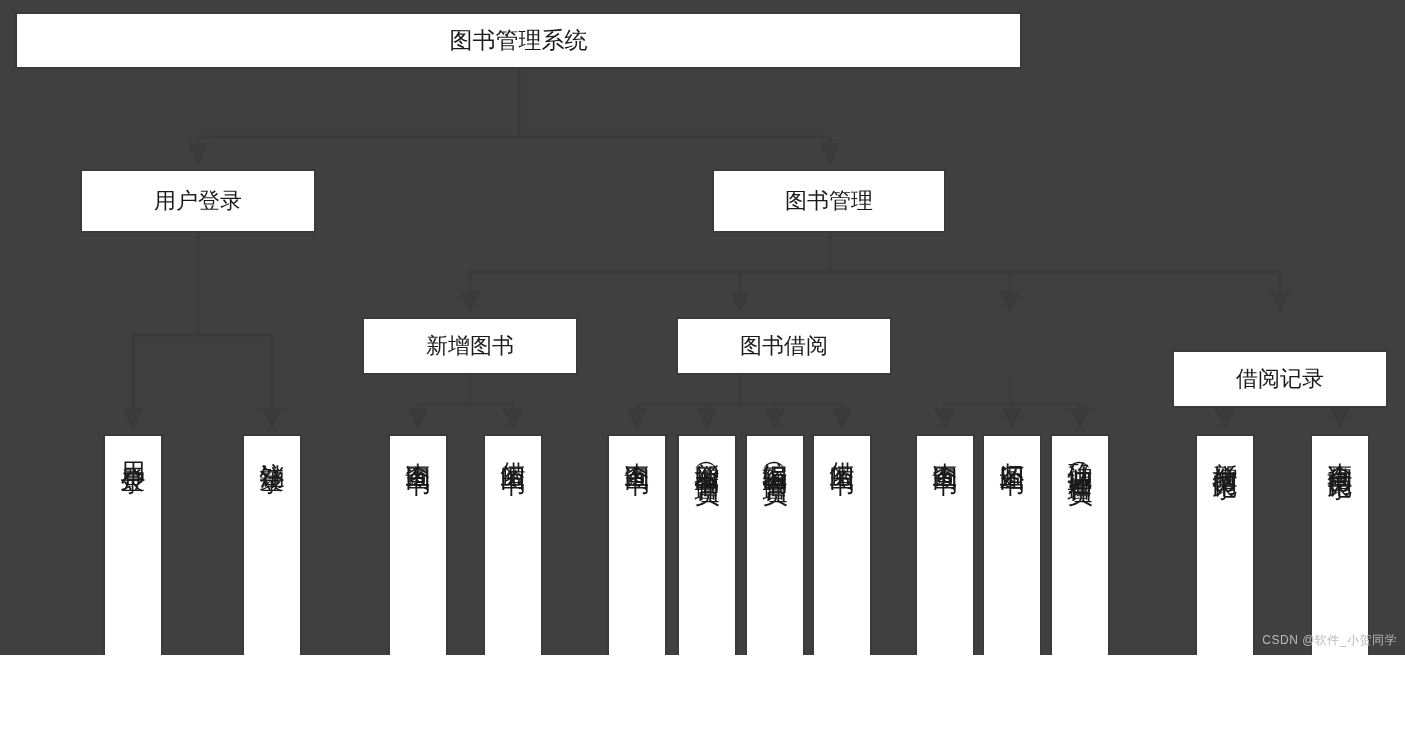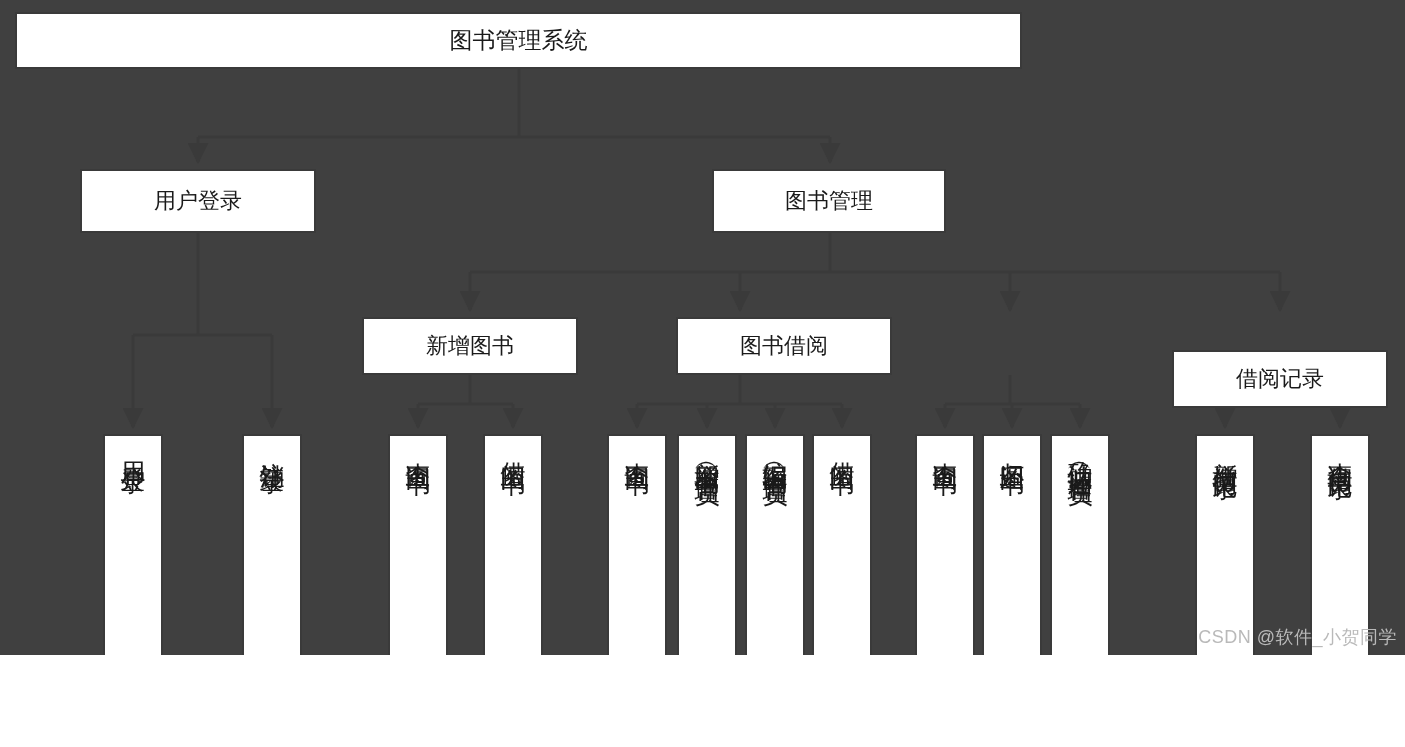--- a/index.html
+++ b/index.html
@@ -56,21 +56,21 @@
     letter-spacing: 3px;
     line-height: 1;
   }
   #root-node .label {
     font-size: 23px;
   }
   #watermark {
     position: absolute;
     right: 8px;
     bottom: 6px;
-    font-size: 18px;
+    font-size: 12px;
     color: #b9b9b9;
     white-space: nowrap;
     letter-spacing: 0.5px;
   }
 </style>
 </head>
 <body>
 
 <div id="canvas">
 

